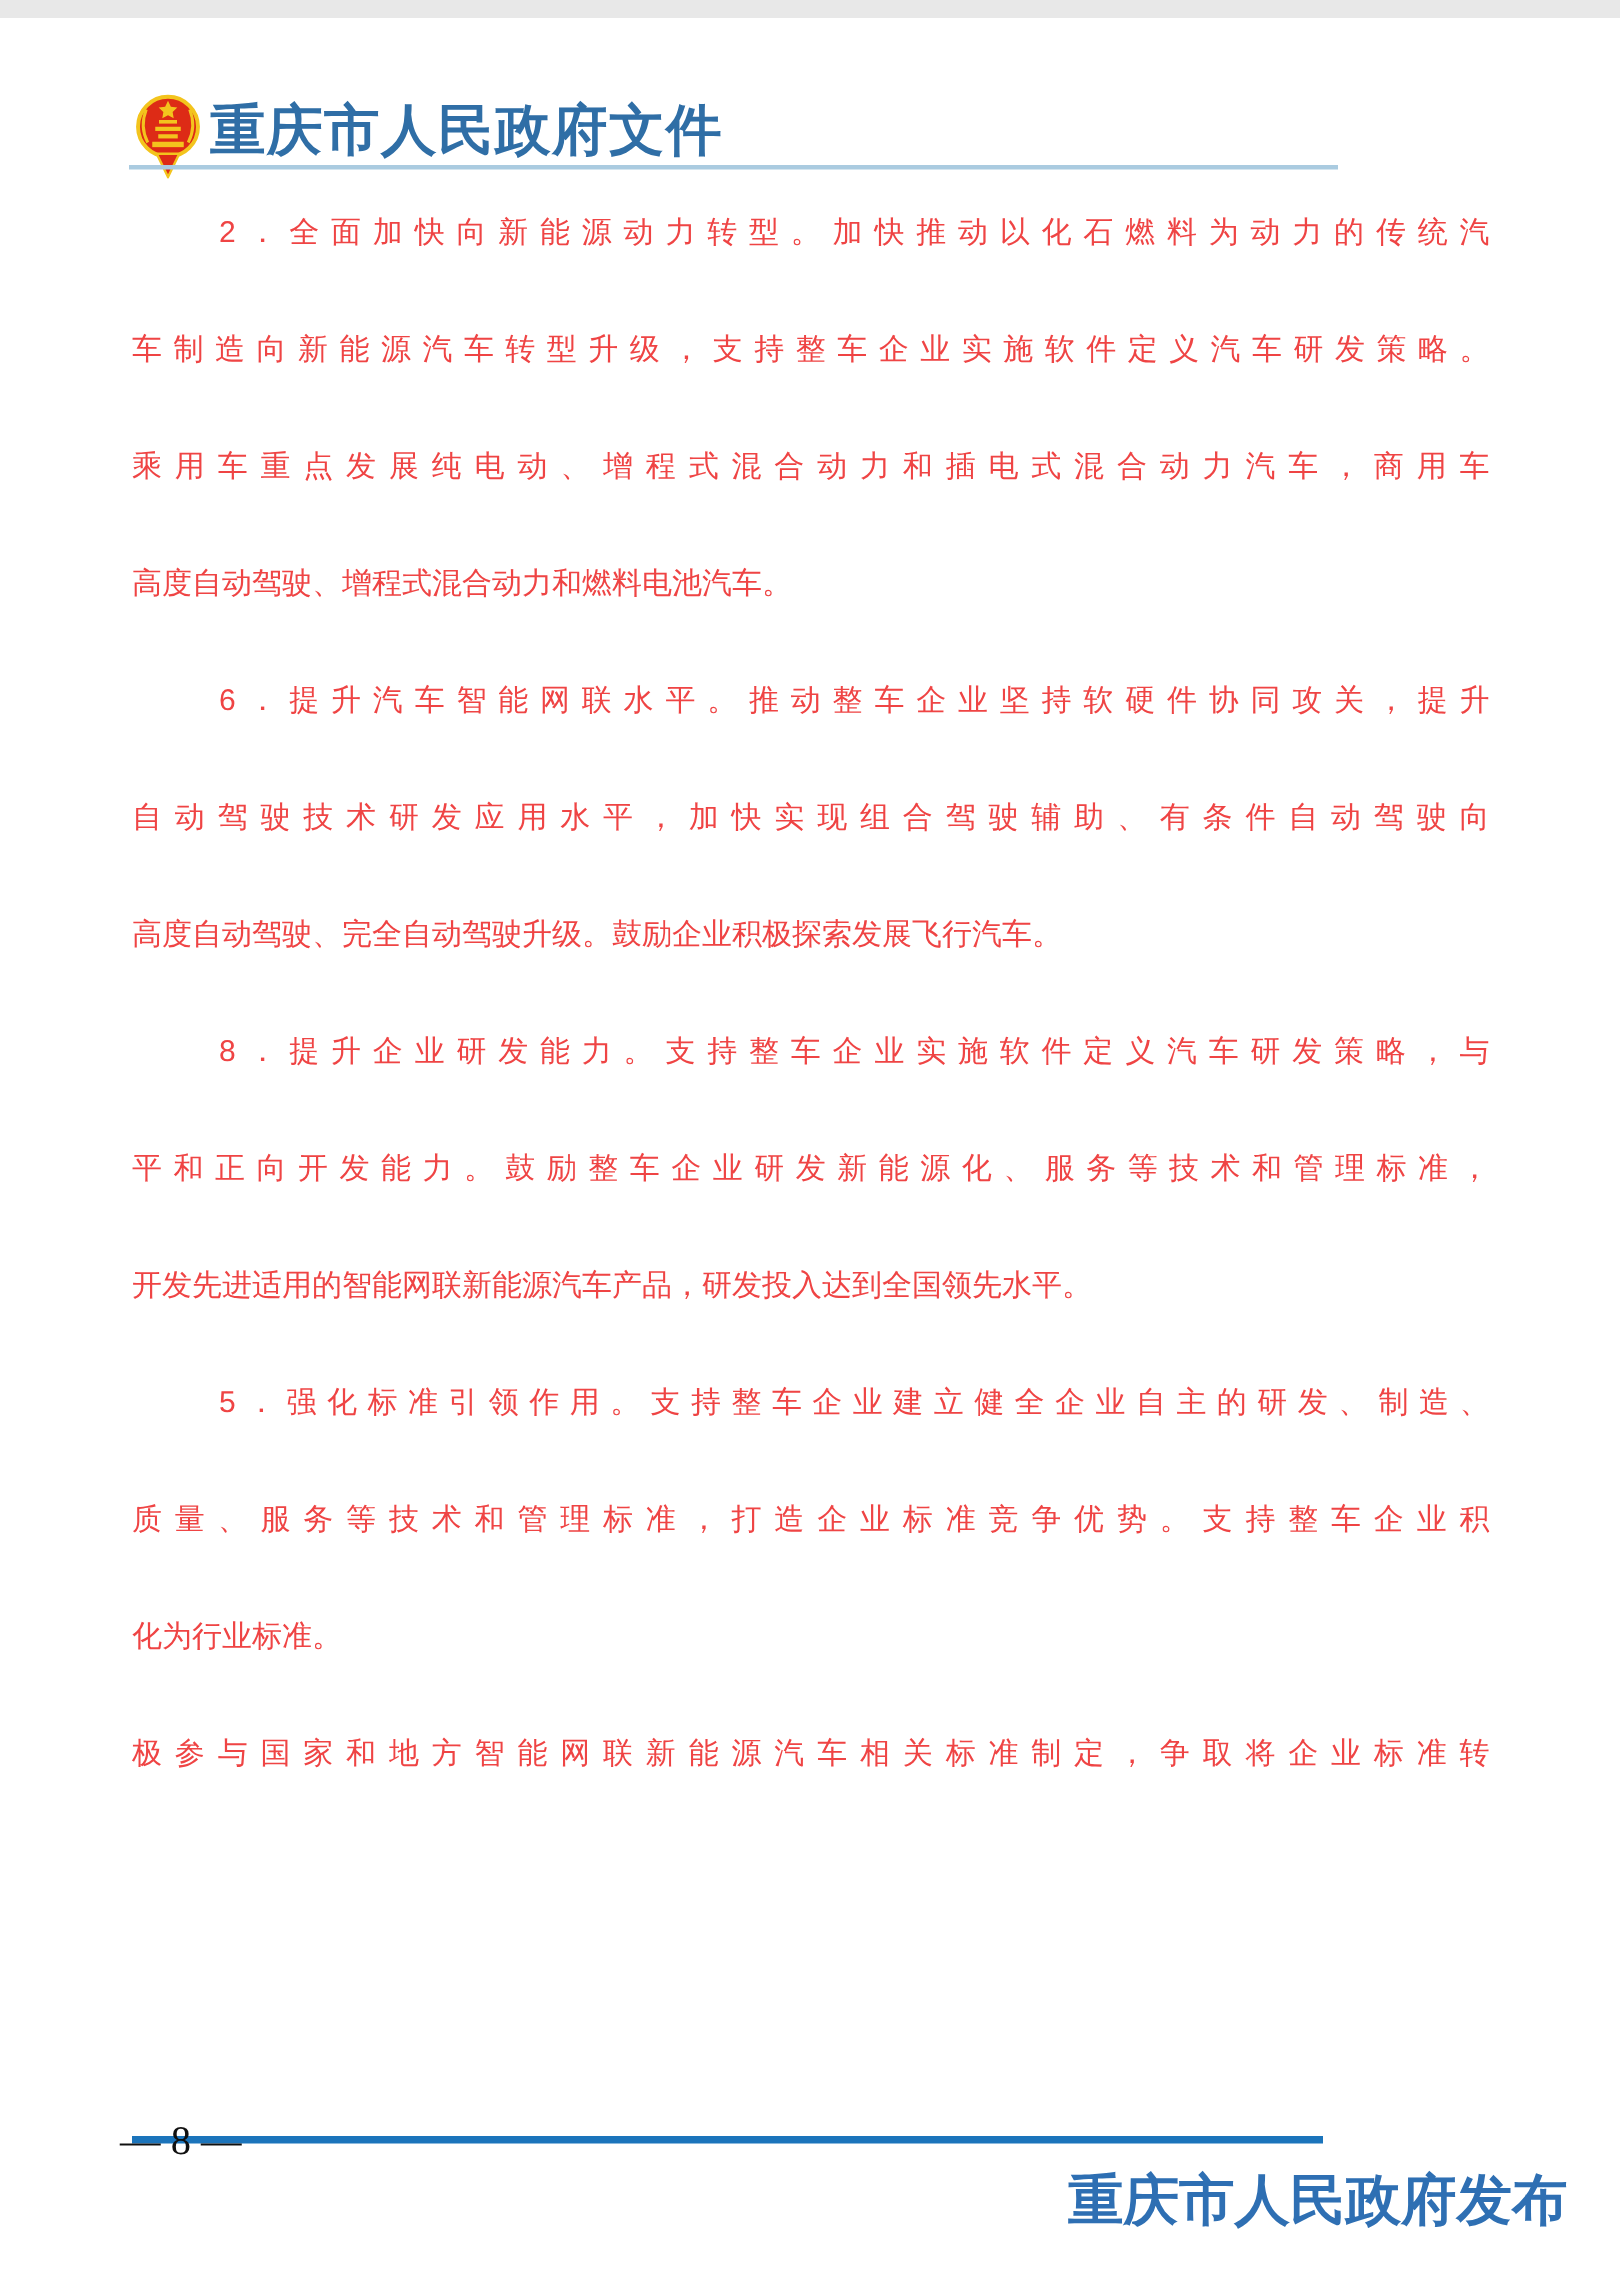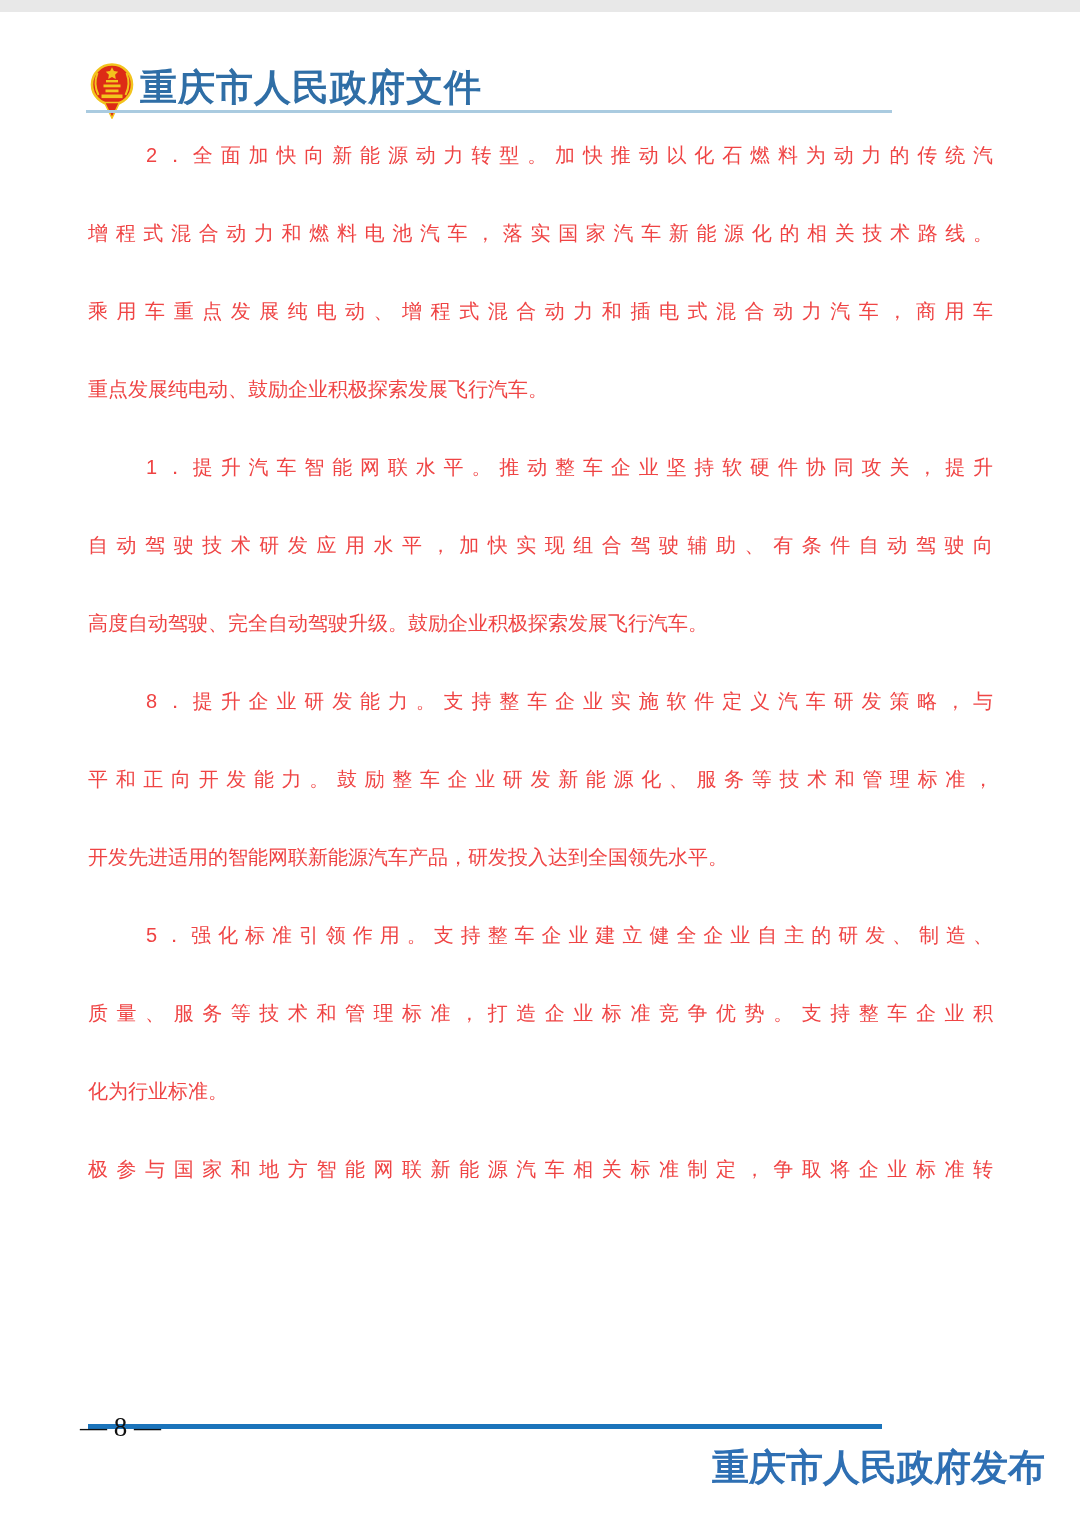--- a/index.html
+++ b/index.html
@@ -114,27 +114,27 @@
   </svg>
 
   <div class="header-title">重庆市人民政府文件</div>
 
   <div class="header-rule"></div>
 
   <div class="doc-body">
 
     <div>
       <div class="bline indent">2．全面加快向新能源动力转型。加快推动以化石燃料为动力的传统汽</div>
-      <div class="bline">增程式混合动力和燃料电池汽车，落实国家汽车新能源化的相关技术路线。</div>
+      <div class="bline">车制造向新能源汽车转型升级，支持整车企业实施软件定义汽车研发策略。</div>
       <div class="bline">乘用车重点发展纯电动、增程式混合动力和插电式混合动力汽车，商用车</div>
-      <div class="bline lastline">重点发展纯电动、鼓励企业积极探索发展飞行汽车。</div>
+      <div class="bline lastline">高度自动驾驶、增程式混合动力和燃料电池汽车。</div>
     </div>
 
     <div>
-      <div class="bline indent">1．提升汽车智能网联水平。推动整车企业坚持软硬件协同攻关，提升</div>
+      <div class="bline indent">6．提升汽车智能网联水平。推动整车企业坚持软硬件协同攻关，提升</div>
       <div class="bline">自动驾驶技术研发应用水平，加快实现组合驾驶辅助、有条件自动驾驶向</div>
       <div class="bline lastline">高度自动驾驶、完全自动驾驶升级。鼓励企业积极探索发展飞行汽车。</div>
     </div>
 
     <div>
       <div class="bline indent">8．提升企业研发能力。支持整车企业实施软件定义汽车研发策略，与</div>
       <div class="bline">平和正向开发能力。鼓励整车企业研发新能源化、服务等技术和管理标准，</div>
       <div class="bline lastline">开发先进适用的智能网联新能源汽车产品，研发投入达到全国领先水平。</div>
     </div>
 

